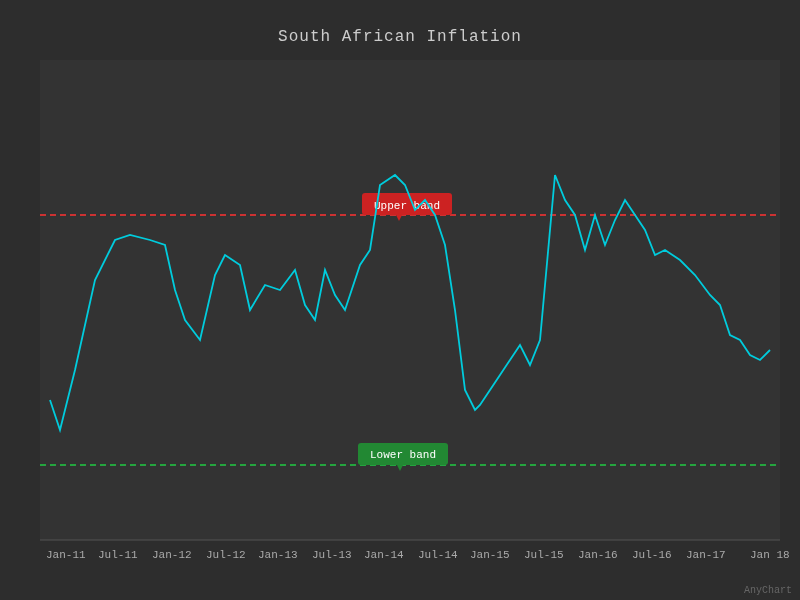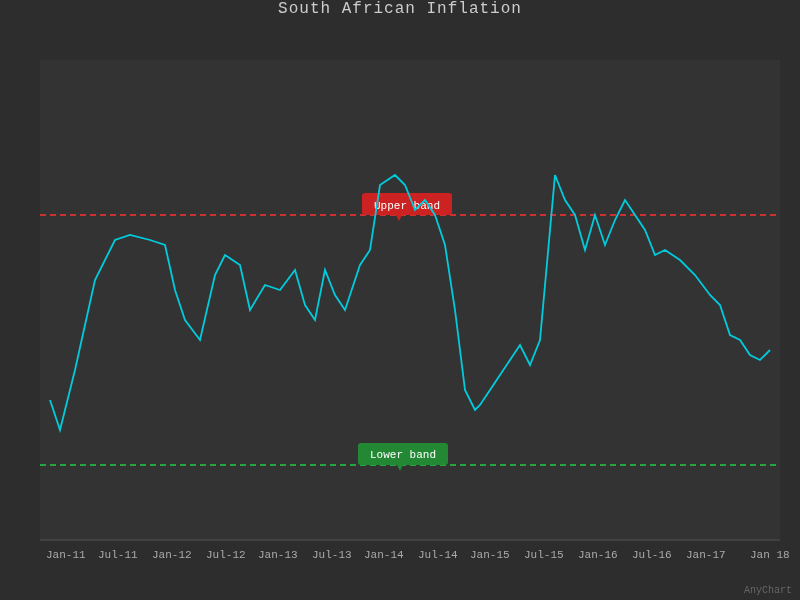--- a/index.html
+++ b/index.html
@@ -13,21 +13,21 @@
     .chart-container {
       width: 800px;
       height: 600px;
       position: relative;
       background: #2d2d2d;
     }
     .chart-title {
       text-align: center;
       color: #cccccc;
       font-size: 16px;
-      padding-top: 0;
+      padding-top: 28px;
       letter-spacing: 1px;
     }
     svg.main-chart {
       position: absolute;
       top: 0;
       left: 0;
       width: 800px;
       height: 600px;
     }
     .anychart-watermark {

